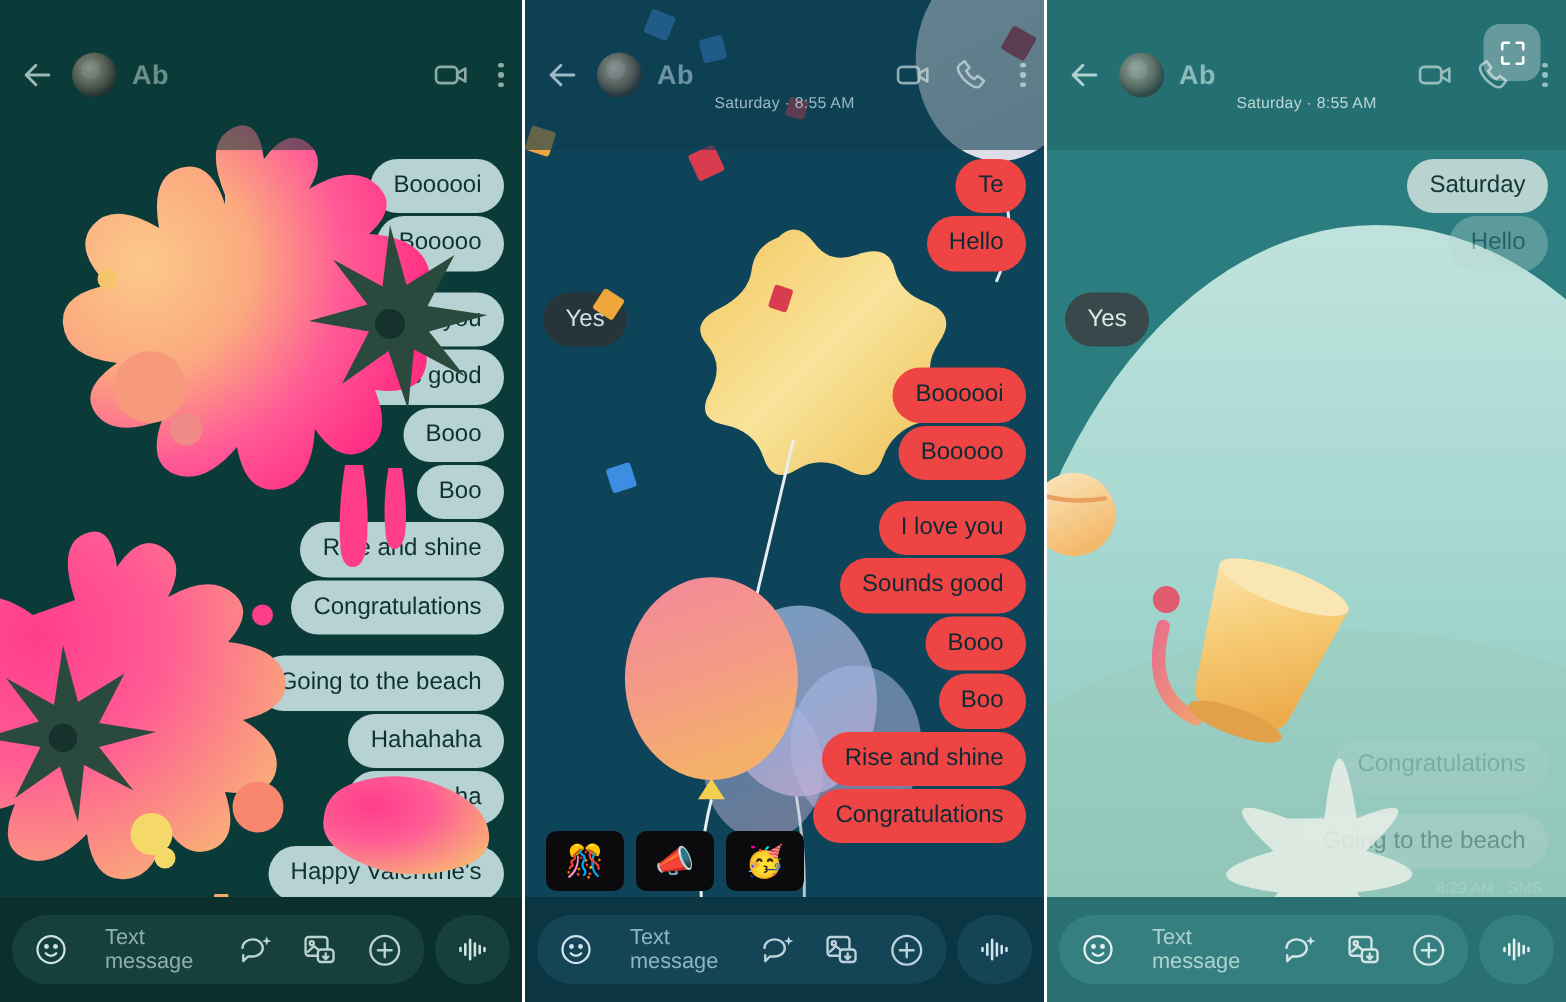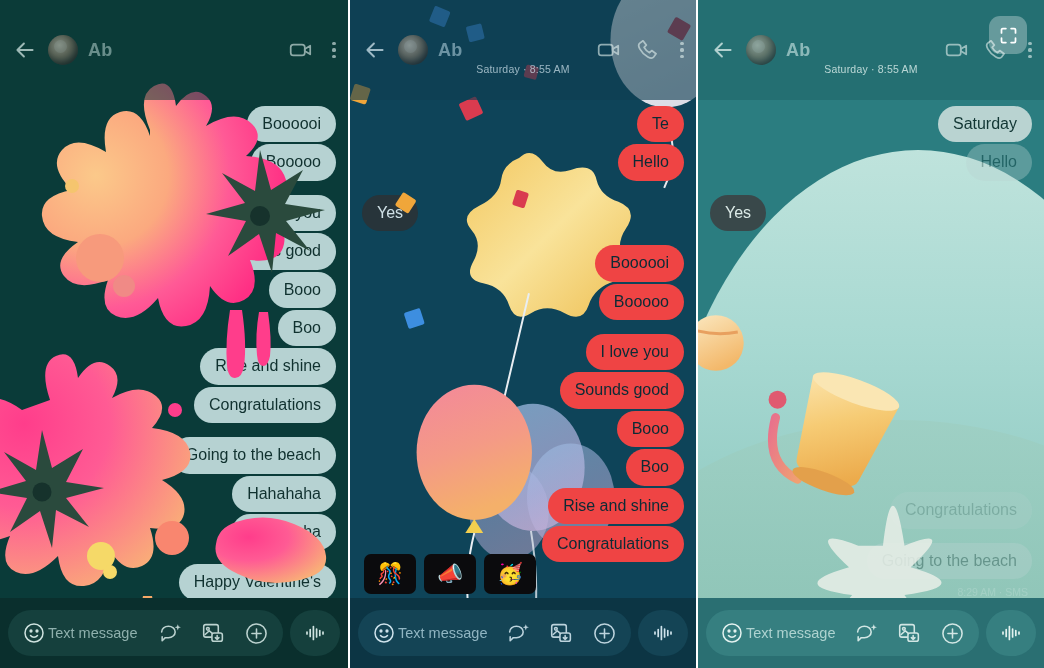--- a/index.html
+++ b/index.html
@@ -76,21 +76,21 @@
   .composer { position:absolute; left:0; right:0; bottom:0; height:70px; z-index:40;
               display:flex; align-items:center; padding:0 8px; }
   .p1 .composer { background:#0a2f2d; }
   .p2 .composer { background:#0c3544; }
   .p3 .composer { background:#2a6f72; }
   .pill { flex:1 1 auto; height:46px; border-radius:24px; display:flex; align-items:center;
           padding:0 14px; }
   .p1 .pill { background:#15403d; }
   .p2 .pill { background:#144455; }
   .p3 .pill { background:#367f80; }
-  .ph { flex:1 1 auto; font-size:14.5px; margin-left:2px; }
+  .ph { flex:1 1 auto; font-size:14.5px; margin-left:24px; }
   .p1 .ph { color:#8fb0ad; } .p2 .ph { color:#90b5c2; } .p3 .ph { color:#aed3d0; }
   .cicon { width:25px; height:25px; margin-left:18px; flex:0 0 auto; opacity:.9; }
   .p1 .cicon, .p1 .emoji { color:#cfe3e0; }
   .p2 .cicon, .p2 .emoji { color:#cfe3ec; }
   .p3 .cicon, .p3 .emoji { color:#e3f2ef; }
   .emoji { width:24px; height:24px; flex:0 0 auto; }
   .micbtn { width:50px; height:46px; margin-left:7px; border-radius:24px; flex:0 0 auto;
             display:flex; align-items:center; justify-content:center; }
   .p1 .micbtn { background:#15403d; color:#cfe3e0; }
   .p2 .micbtn { background:#144455; color:#cfe3ec; }

